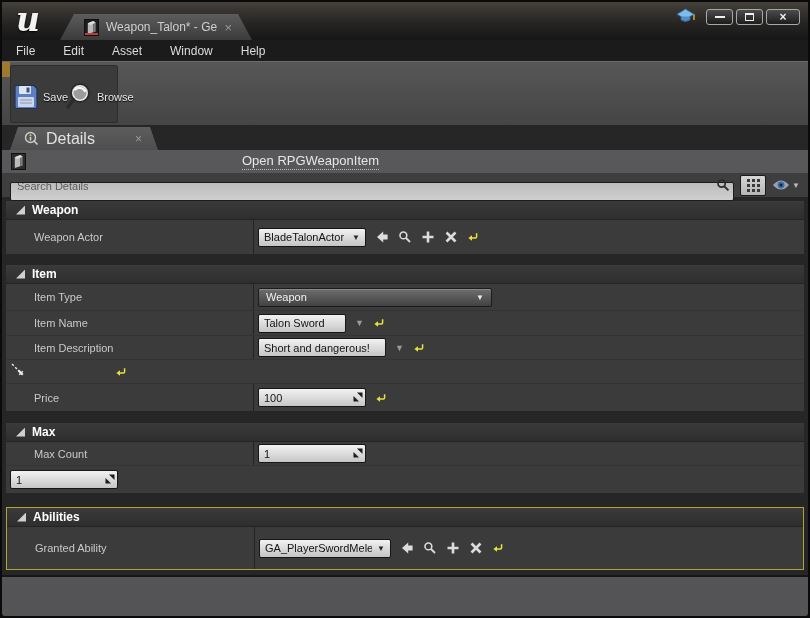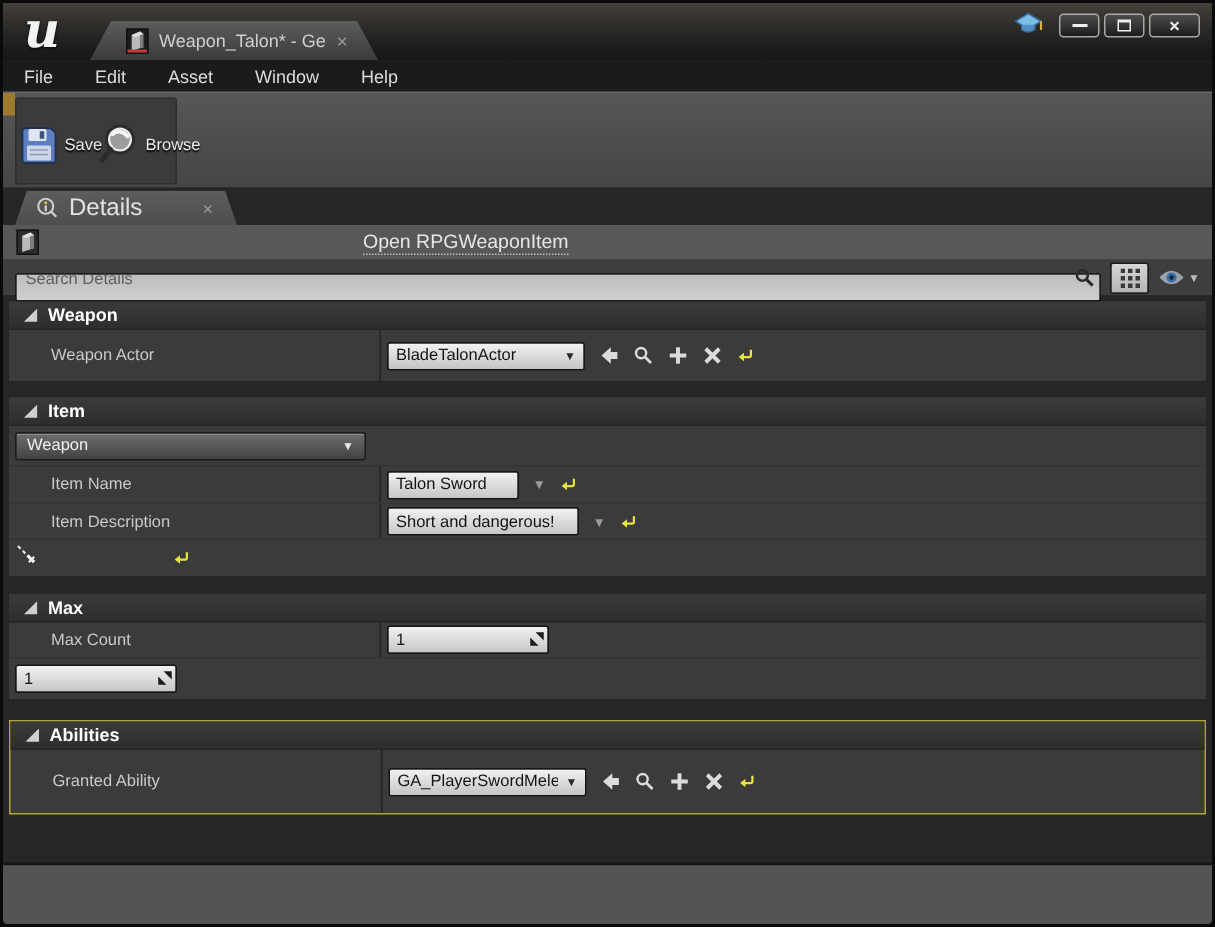--- a/index.html
+++ b/index.html
@@ -68,21 +68,21 @@
   .pvalue { flex:1; display:flex; align-items:center; padding-left:4px; gap:9px; }
 
   .combo-light { height:19px; background:linear-gradient(#f2f2f2,#c4c4c4); border:1px solid #161616; border-radius:2px; display:flex; align-items:center; padding:0 5px; color:#141414; font-size:11px; gap:5px; }
   .combo-light .cl-caret { color:#2a2a2a; font-size:8px; margin-left:auto; }
   .combo-dark { width:234px; height:19px; background:linear-gradient(#6e6e6e,#424242); border:1px solid #1c1c1c; border-radius:2px; box-shadow:inset 0 1px 0 #8a8a8a; display:flex; align-items:center; padding:0 7px; color:#f2f2f2; font-size:11px; }
   .combo-dark .cd-caret { color:#e8e8e8; font-size:8px; margin-left:auto; }
   .txt-input { height:19px; background:linear-gradient(#f2f2f2,#c6c6c6); border:1px solid #161616; border-radius:2px; font-size:11px; color:#141414; padding:0 5px; outline:none; }
   .spin-wrap { position:relative; }
   .spin-wrap .spin-glyph { position:absolute; right:3px; top:4px; }
   .row-caret { color:#9a9a9a; font-size:9px; }
-  .w-actor { width:132px; } .w-name { width:88px; } .w-desc { width:128px; } .w-num { width:108px; padding-right:16px; } .w-ability { width:132px; }
+  .w-actor { width:108px; } .w-name { width:88px; } .w-desc { width:128px; } .w-num { width:108px; padding-right:16px; } .w-ability { width:132px; }
 
   .section.highlight { border:1px solid #b1a335; }
   .abil-row { height:42px; }
   .wa-row { height:34px; }
 
   .icon-btn { display:flex; align-items:center; }
 
   
   .footer { height:40px; background:#545456; border-top:1px solid #141414; border-radius:0 0 3px 3px; flex:none; margin-top:1px; }
 
@@ -304,20 +304,23 @@
     </div>
 
     <div class="sec-gap gap-a"></div>
 
     <div class="section">
       <div class="sec-header">
         <span class="expander"></span>
         <span class="sec-title">Item</span>
       </div>
       <div class="prow" style="height:27px">
+        <div class="pname">
+            <span>Item Type</span>
+          </div>
         <div class="pvalue">
           <div class="combo-dark">
             <span>Weapon</span>
             <span class="cd-caret">▼</span>
           </div>
         </div>
       </div>
       <div class="prow" style="height:25px">
         <div class="pname">
             <span>Item Name</span>
@@ -347,20 +350,40 @@
         </div>
       </div>
       <div class="prow" style="height:24px">
         <div class="pvalue">
           <span style="width:96px">
             <svg width="22" height="20" viewBox="0 0 22 20">
               <line x1="2" y1="2" x2="9" y2="9" stroke="#e8e8e8" stroke-width="1.4" stroke-dasharray="2.5 2"></line>
               <polygon points="9,7.5 13.5,12 12,13.5 7.5,9" fill="#f0f0f0"></polygon>
               <line x1="12.8" y1="9.2" x2="9.2" y2="12.8" stroke="#f0f0f0" stroke-width="1.4"></line>
             </svg>
+          </span>
+          <span class="icon-btn">
+              <svg width="12" height="12" viewBox="0 0 12 12">
+                <use href="#i-reset"></use>
+              </svg>
+            </span>
+        </div>
+      </div>
+      <div class="prow" style="height:27px">
+        <div class="pname">
+            <span>Price</span>
+          </div>
+        <div class="pvalue">
+          <span class="spin-wrap">
+            <input class="txt-input w-num" type="text" value="100" style="">
+            <span class="spin-glyph">
+                <svg width="10" height="10" viewBox="0 0 10 10">
+                  <use href="#i-spin"></use>
+                </svg>
+              </span>
           </span>
           <span class="icon-btn">
               <svg width="12" height="12" viewBox="0 0 12 12">
                 <use href="#i-reset"></use>
               </svg>
             </span>
         </div>
       </div>
     </div>
 

